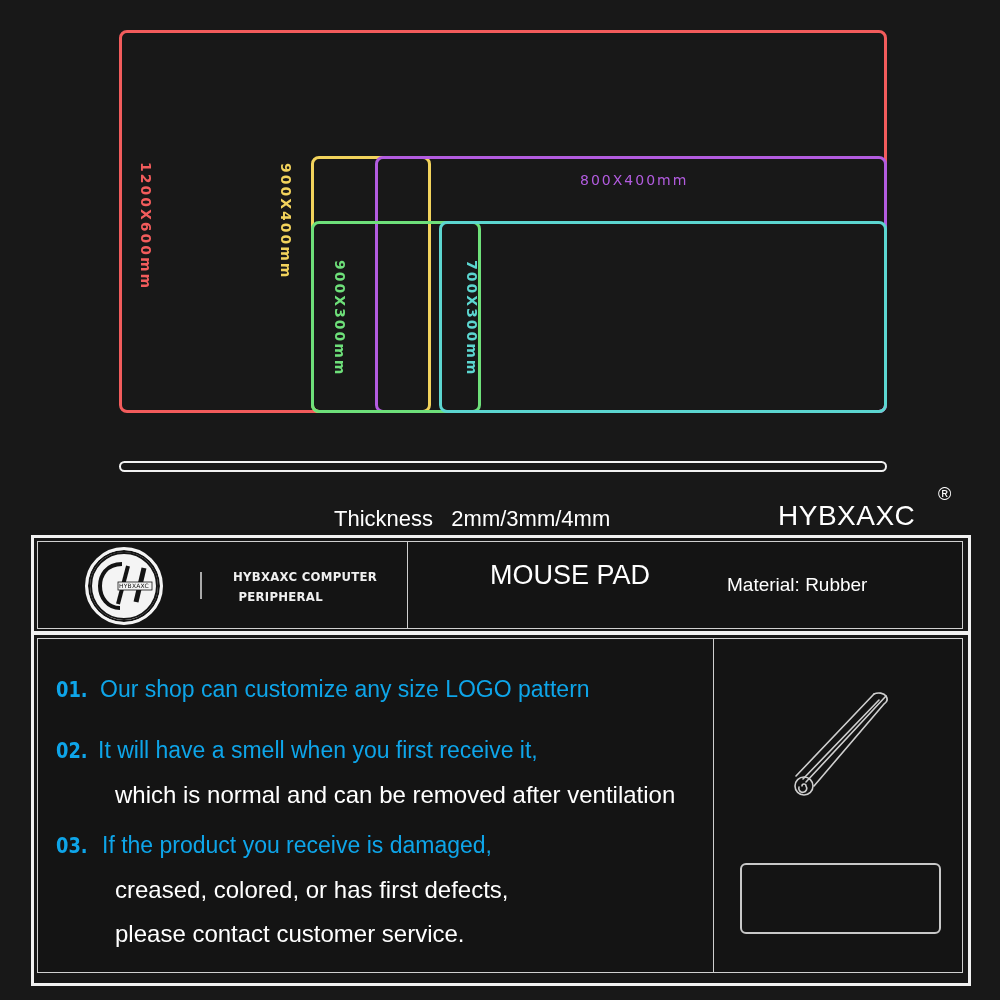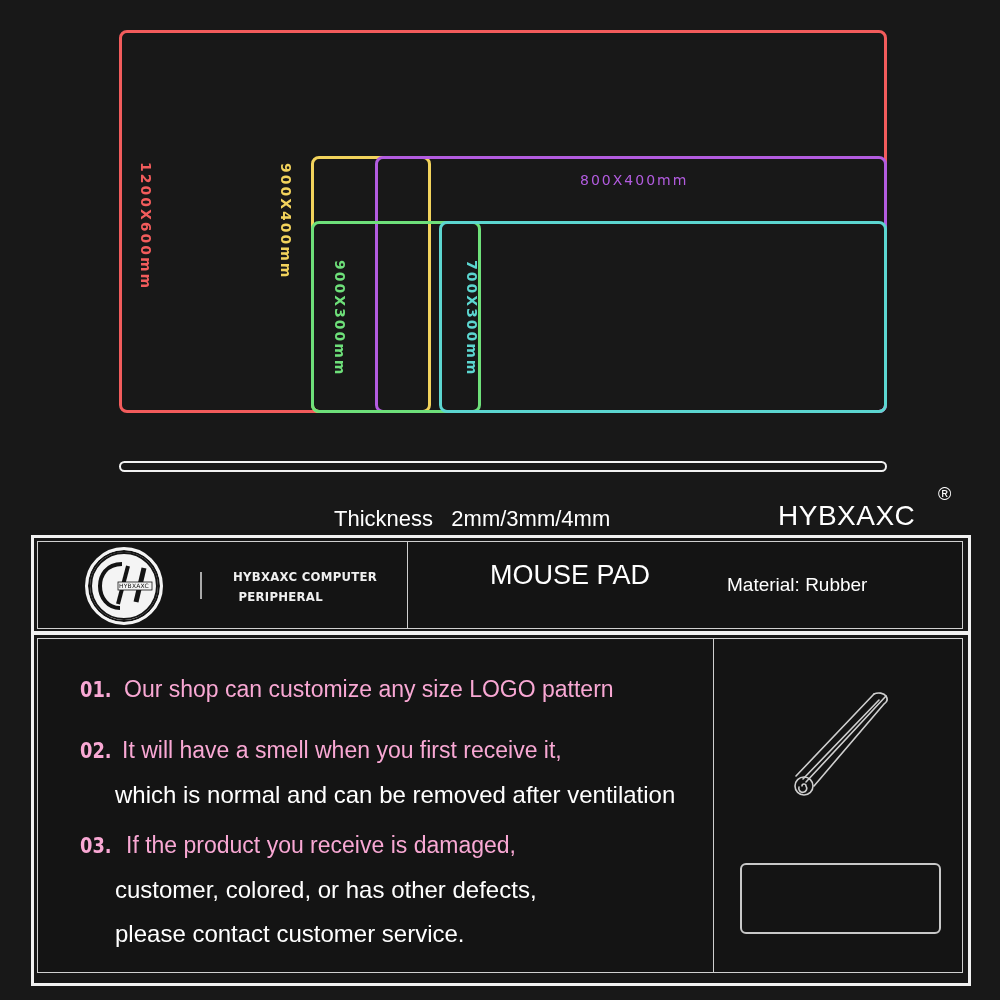--- a/index.html
+++ b/index.html
@@ -31,21 +31,21 @@
 
   .logo { position:absolute; left:85px; top:547px; width:78px; height:78px; border-radius:50%;
     background:#f4f4f4; box-sizing:border-box; border:3px solid #f4f4f4; box-shadow:0 0 0 2px #141414 inset; }
   .logo-small-bar { position:absolute; left:200px; top:572px; width:2px; height:27px; background:#aaa; }
   .company { position:absolute; left:233px; top:567px; font-family:"DejaVu Sans", sans-serif; font-weight:bold;
     font-size:13px; line-height:20px; color:#f0f0f0; letter-spacing:0.3px; transform:scaleX(0.9); transform-origin:left; }
   .company .l2 { padding-left:6px; }
   .head-title { position:absolute; left:466px; top:560px; font-size:27px; color:#fff;margin-left:24px; }
   .head-mat { position:absolute; left:727px; top:574px; font-size:19px; color:#fff; }
 
-  .item { position:absolute; left:80px; font-size:23px; color:#f9a8d4; white-space:nowrap; }
+  .item { position:absolute; left:56px; font-size:23px; color:#0ea5e9; white-space:nowrap; }
   .num { display:inline-block; font-family:"DejaVu Sans", sans-serif; font-weight:bold; font-size:21px;
     transform:scaleX(0.85); transform-origin:left; width:42px; }
   .cont { position:absolute; left:115px; font-size:24px; color:#fff; white-space:nowrap; }
 
   .pad-preview { position:absolute; left:740px; top:863px; width:201px; height:71px; box-sizing:border-box;
     border:2px solid #c8c8c8; border-radius:6px; }
   .roll-icon { position:absolute; left:790px; top:690px; }
 </style>
 </head>
 <body>
@@ -95,21 +95,21 @@
 <div class="item" style="top:676px;">
   <span class="num">01.</span><span style="margin-left:2px;">Our shop can customize any size LOGO pattern</span>
 </div>
 <div class="item" style="top:737px;">
   <span class="num">02.</span><span style="">It will have a smell when you first receive it,</span>
 </div>
 <div class="cont" style="top:781px;">which is normal and can be removed after ventilation</div>
 <div class="item" style="top:832px;">
   <span class="num">03.</span><span style="margin-left:4px;">If the product you receive is damaged,</span>
 </div>
-<div class="cont" style="top:876px;">customer, colored, or has other defects,</div>
+<div class="cont" style="top:876px;">creased, colored, or has first defects,</div>
 <div class="cont" style="top:920px;">please contact customer service.</div>
 
 <svg class="roll-icon" width="115" height="112" viewBox="0 0 115 112">
   <g fill="none" stroke="#cfcfcf" stroke-width="1.6" stroke-linecap="round" stroke-linejoin="round">
     <path d="M84 4 C88 2 94 3 96 6 L16 92"></path>
     <path d="M96 6 C98 9 97 12 94 14 L24 96"></path>
     <path d="M84 4 L6 86"></path>
     <path d="M89 10 L13 89"></path>
     <circle cx="14" cy="96" r="9"></circle>
     <path d="M14 96 m-2 0 a2 2 0 1 1 4 0 a4 4 0 1 1 -7 1"></path>

